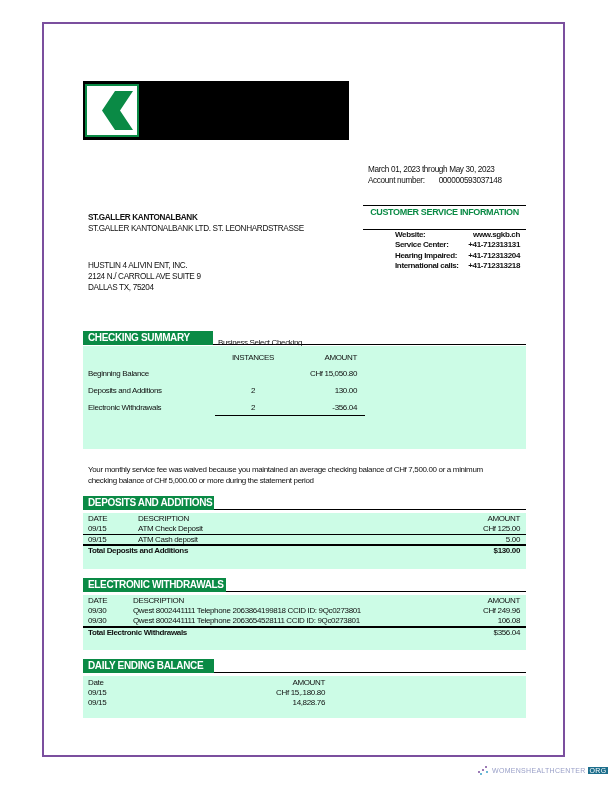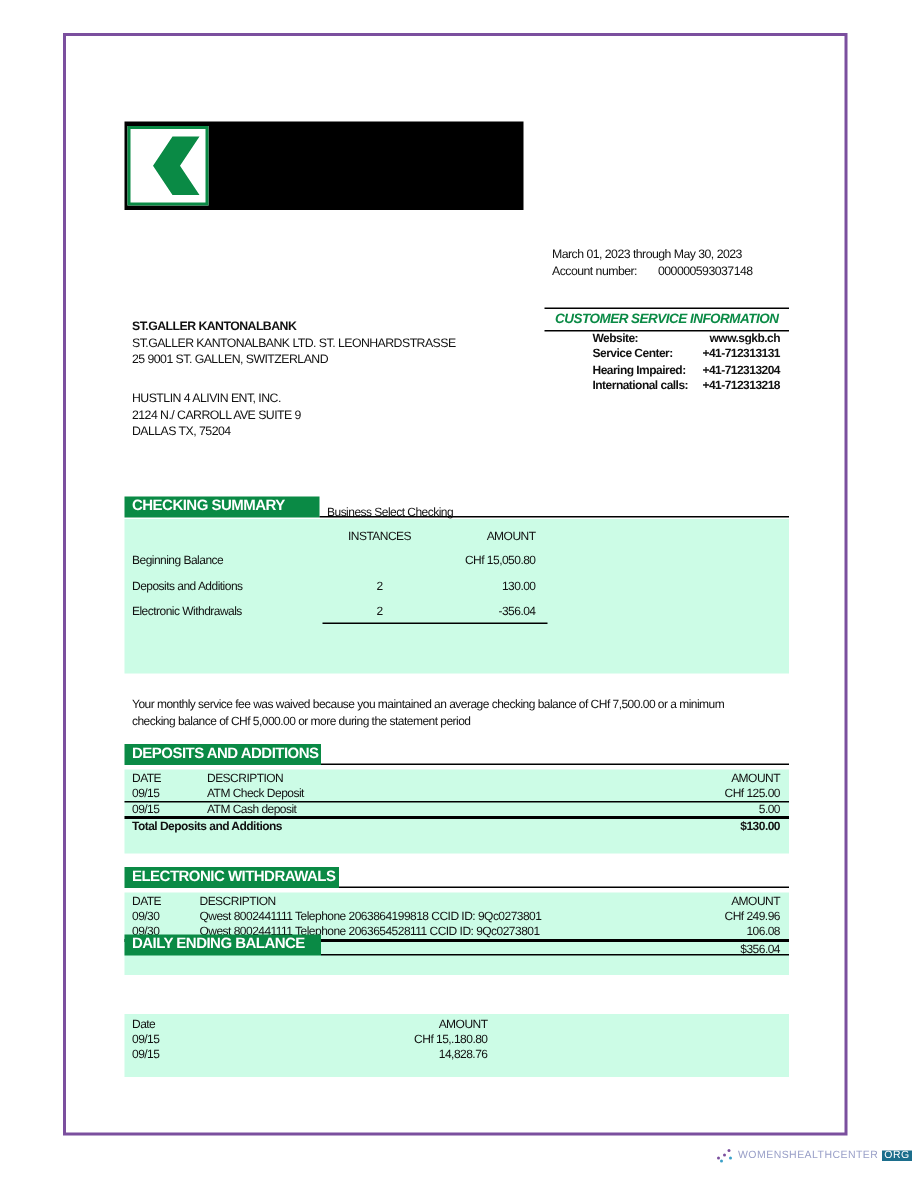--- a/index.html
+++ b/index.html
@@ -13,21 +13,21 @@
     .logo-box { position: absolute; left: 2px; top: 3px; width: 54px; height: 53px; background: #fff; border: 2px solid #0a8a45; }
     .logo-box svg { position: absolute; left: 0; top: 0; }
 
     .bank-block { position: absolute; left: 88px; top: 164px; font-size: 8.2px; line-height: 11px; }
     .bank-block .bold { font-weight: bold; margin-top: 48px; }
 
     .period-block { position: absolute; left: 368px; top: 164px; font-size: 8.2px; line-height: 11px; }
     .period-block .acct-num { margin-left: 14px; }
 
     .cs-block { position: absolute; left: 363px; top: 205px; width: 163px; }
-    .cs-block .cs-title { border-top: 1.5px solid #000; border-bottom: 1.5px solid #000; color: #0a8a45; font-weight: bold; font-size: 9px; text-align: center; padding: 1px 0 3px; font-style: italic; }
+    .cs-block .cs-title { border-top: 1.5px solid #000; border-bottom: 1.5px solid #000; color: #0a8a45; font-weight: bold; font-size: 9px; text-align: center; padding: 1px 0 12px; }
     .cs-row { display: flex; justify-content: space-between; font-size: 8px; font-weight: bold; line-height: 10.3px; padding: 0 6px 0 5px; margin-left: 27px; }
     .cs-row:first-of-type { margin-top: 2px; }
 
     .addr-block { position: absolute; left: 88px; top: 260px; font-size: 8.2px; line-height: 11px; }
 
     .sec-head { position: absolute; left: 83px; height: 14px; display: flex; align-items: center; width: 443px; }
     .sec-tag { background: #0a8a45; color: #fff; font-weight: bold; font-size: 10px; padding: 1px 6px 1px 5px; height: 14px; line-height: 12px; white-space: nowrap; }
     .sec-line { flex: 1; border-bottom: 1.5px solid #000; height: 14px; }
     .sec-sub { font-size: 8px; padding-left: 5px; line-height: 13px; }
 
@@ -67,21 +67,20 @@
   <div class="logo-box">
     <svg width="50" height="49" viewBox="0 0 50 49">
       <polygon points="28,5 46,5 33,24.5 46,44 28,44 15,24.5" fill="#0a8a45"></polygon>
     </svg>
   </div>
 </div>
 
 <div class="bank-block narrow">
   <div class="bold">ST.GALLER KANTONALBANK</div>
   <div>ST.GALLER KANTONALBANK LTD. ST. LEONHARDSTRASSE</div>
-  <div>25 9001 ST. GALLEN,  SWITZERLAND</div>
 </div>
 
 <div class="period-block narrow">
   <div>March 01, 2023 through May 30, 2023</div>
   <div>
     <span>Account number:</span><span class="acct-num">000000593037148</span>
   </div>
 </div>
 
 <div class="cs-block narrow">
@@ -190,21 +189,21 @@
       <span class="c-desc" style="left:50px;">Qwest 8002441111 Telephone 2063654528111 CCID ID: 9Qc0273801</span>
       <span class="c-amt">106.08</span>
     </div>
     <div class="trow total">
       <span class="c-date">Total Electronic Withdrawals</span>
       <span class="c-amt" style="font-weight:normal;">$356.04</span>
     </div>
   </div>
 </div>
 
-<div class="sec-head narrow" style="top:623px;">
+<div class="sec-head narrow" style="top:659px;">
   <div class="sec-tag" style="width:131px;">DAILY ENDING BALANCE</div>
   <div class="sec-line"></div>
 </div>
 <div class="green-panel narrow" style="top:676px; height:42px;">
   <div class="tbl deb-table" style="top:2px;">
     <div class="trow">
       <span class="c-date">Date</span>
       <span class="c-amt">AMOUNT</span>
     </div>
     <div class="trow">

